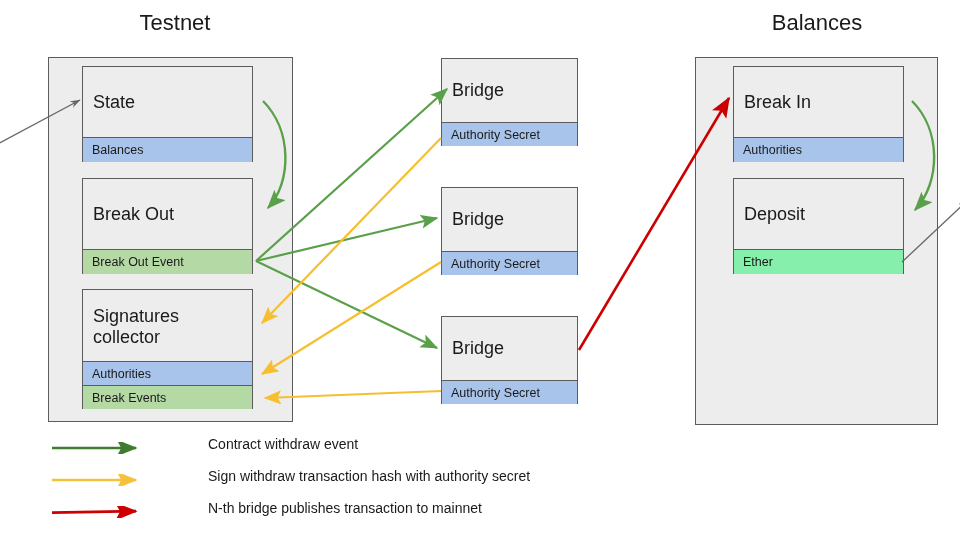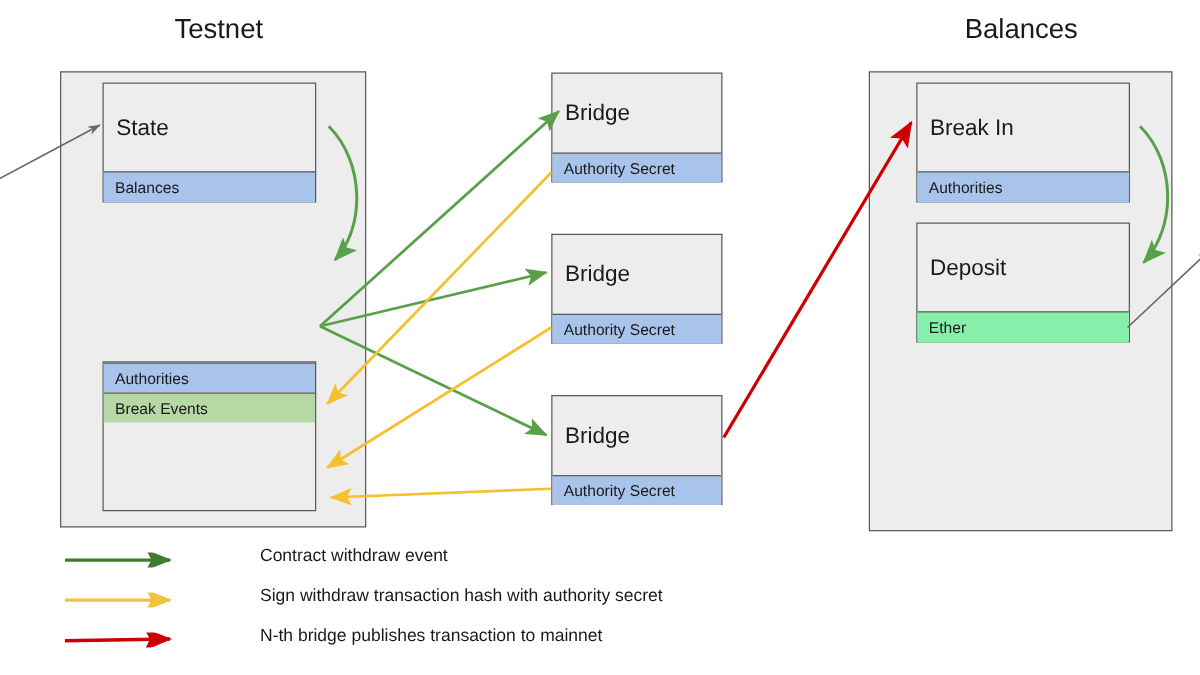--- a/index.html
+++ b/index.html
@@ -35,22 +35,28 @@
   <div class="net-title" style="left:752px;top:10px;width:130px;">Balances</div>
 
   <div class="panel" style="left:48px;top:57px;width:245px;height:365px;"></div>
   <div class="panel" style="left:695px;top:57px;width:243px;height:368px;"></div>
 
   <div class="card" style="left:82px;top:66px;width:171px;height:96px;">
     <div class="head" style="height:70px;">State</div>
     <div class="row blue" style="height:25px;">Balances</div>
   </div>
 
+  <div class="card" style="left:82px;top:178px;width:171px;height:96px;">
+    <div class="head" style="height:70px;">Break Out</div>
+    <div class="row green" style="height:25px;">Break Out Event</div>
+  </div>
 
   <div class="card" style="left:82px;top:289px;width:171px;height:120px;">
+    <div class="head" style="height:71px;padding-top:2px;">Signatures
+collector</div>
     <div class="row blue" style="height:24px;">Authorities</div>
     <div class="row green" style="height:24px;">Break Events</div>
   </div>
 
   <div class="card" style="left:441px;top:58px;width:137px;height:88px;">
     <div class="head" style="height:63px;">Bridge</div>
     <div class="row blue" style="height:24px;">Authority Secret</div>
   </div>
 
   <div class="card" style="left:441px;top:187px;width:137px;height:88px;">

